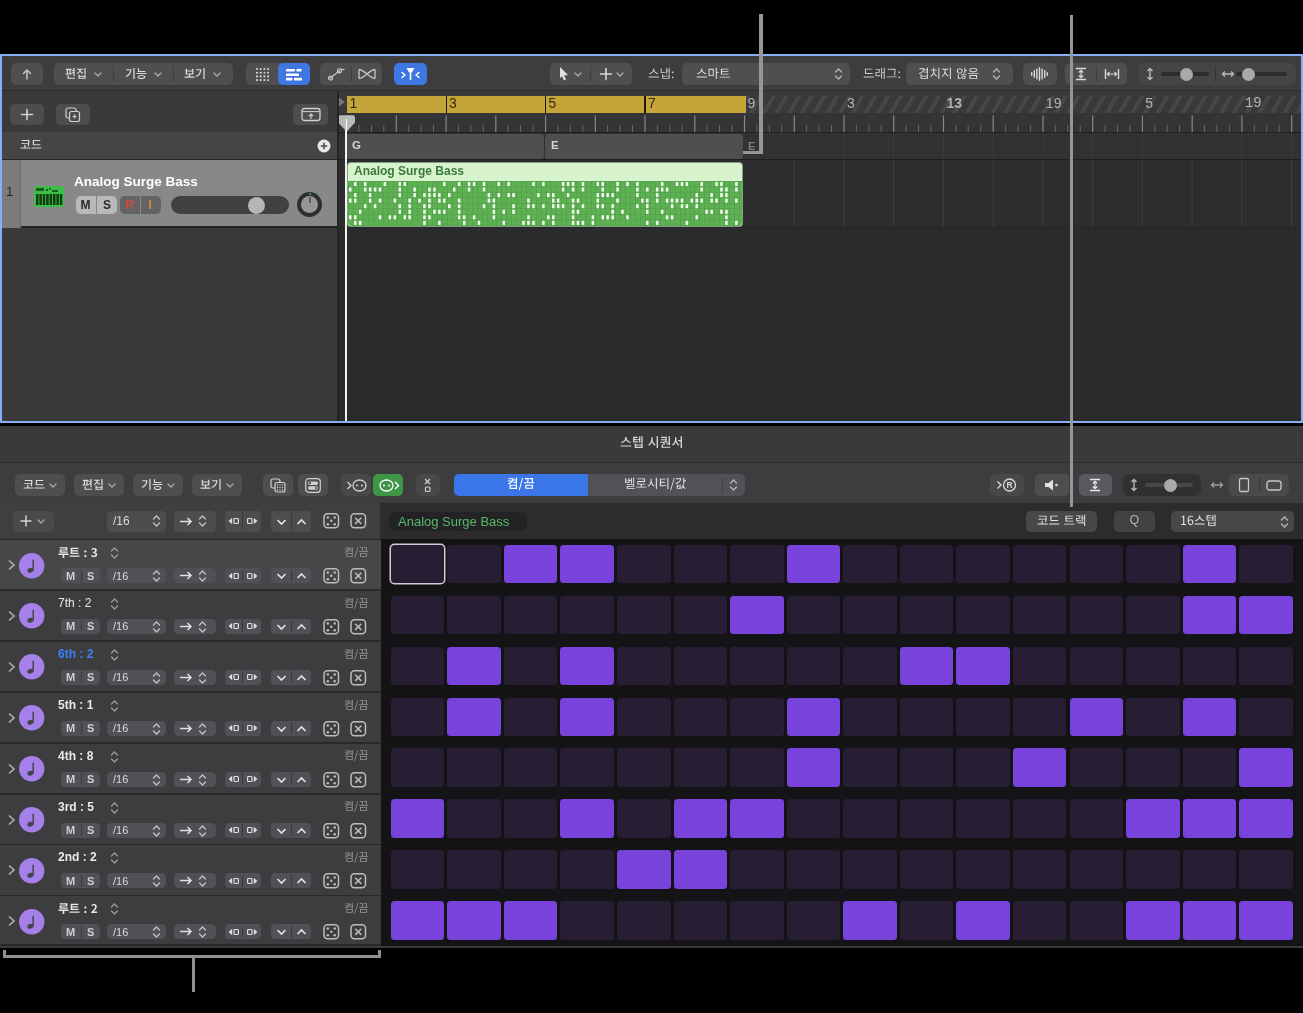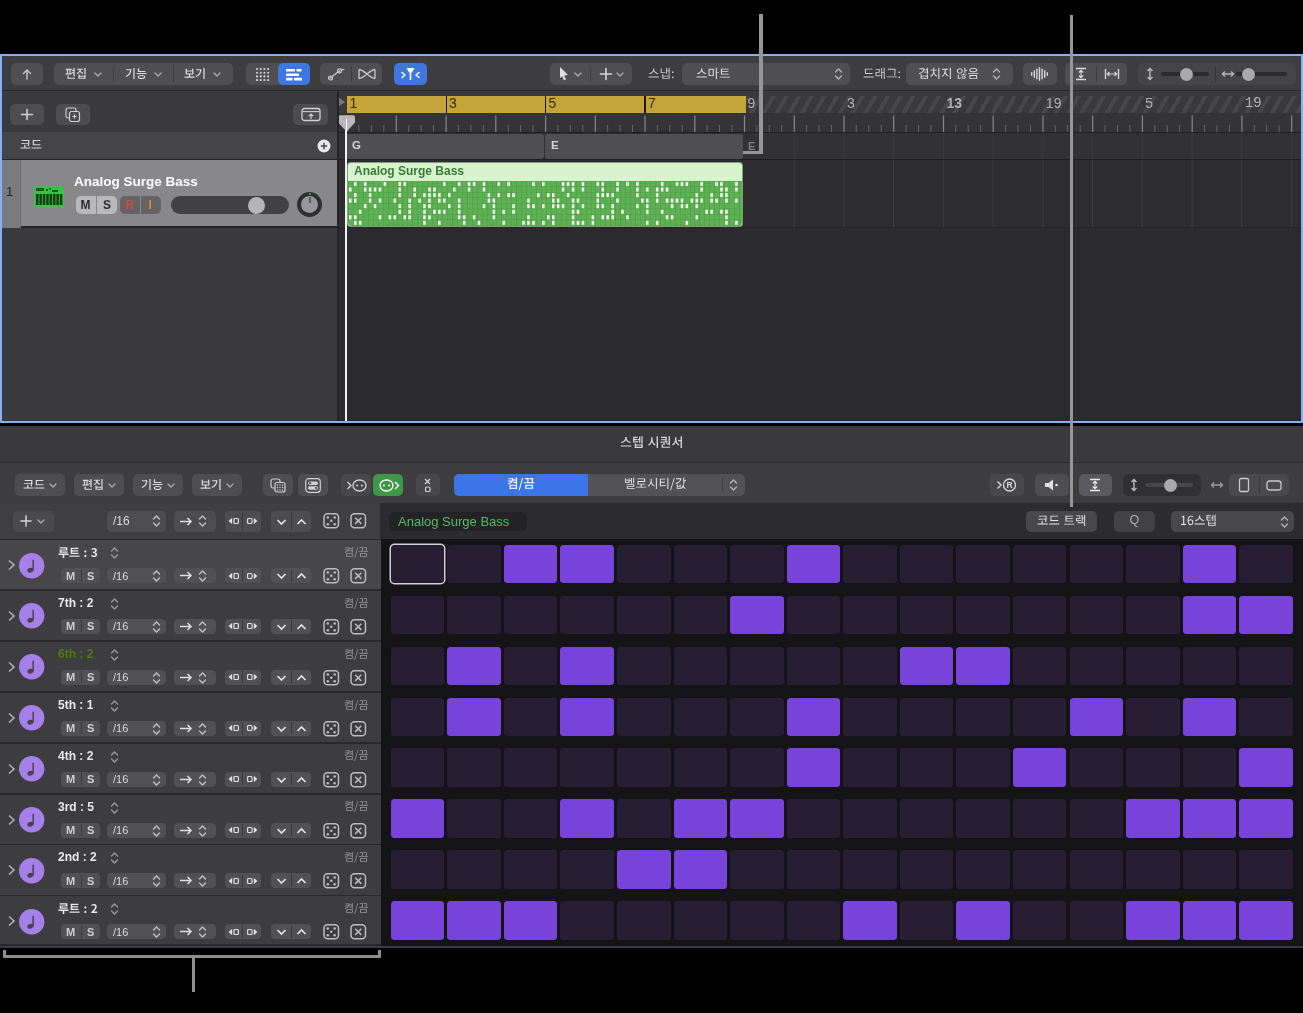--- a/index.html
+++ b/index.html
@@ -866,21 +866,21 @@
 <div style="position:absolute;left:0px;top:944.2px;width:381px;height:1.5px;background:#29292b"></div>
 <div style="position:absolute;left:0px;top:589.4px;width:381px;height:1.5px;background:#29292b"></div>
 <svg style="position:absolute;left:6.5px;top:609.9px;" width="9" height="12" viewBox="0 0 9 12">
     <path d="M2 1.5 L7 6 L2 10.5" stroke="#b0b0b2" stroke-width="1.6" fill="none"></path>
   </svg>
 <svg style="position:absolute;left:19px;top:603.4px;" width="26" height="26" viewBox="0 0 26 26">
     <circle cx="12.7" cy="12.7" r="12.7" fill="#a580e8"></circle>
     <ellipse cx="11.4" cy="17.2" rx="3.1" ry="2.3" fill="#44444e" transform="rotate(-18 11.4 17.2)"></ellipse>
     <path d="M14.2 17.2 V6.8" stroke="#44444e" stroke-width="1.5" fill="none"></path>
   </svg>
-<div style="position:absolute;left:58px;top:596.9px;font-size:12px;color:#e8e8e8;font-weight:700;line-height:1.1;white-space:nowrap;">7th : 2</div>
+<div style="position:absolute;left:58px;top:596.9px;font-size:12px;color:#e8e8e8;font-weight:400;line-height:1.1;white-space:nowrap;">7th : 2</div>
 <div style="position:absolute;left:110px;top:597.9px;line-height:0"><svg width="9" height="12" viewBox="0 0 9 12">
       <path d="M1.5 4 L4.5 1 L7.5 4" stroke="#9a9a9c" stroke-width="1.4" fill="none" stroke-linecap="round"></path>
       <path d="M1.5 8 L4.5 11 L7.5 8" stroke="#9a9a9c" stroke-width="1.4" fill="none" stroke-linecap="round"></path>
     </svg></div>
 <div style="position:absolute;left:343.5px;top:595.7px;line-height:0"><svg width="25" height="14" viewBox="0 0 25 14" style="overflow:visible" fill="#98989a">
       <path transform="translate(0.0,11) scale(0.011000,-0.011000)" d="M488.2 675.8H730.2V607.6H488.2ZM478.8 490.0H723.3V421.4H478.8ZM430.3 774.9H516.5Q516.5 660.1 472.7 566.7Q428.9 473.4 338.4 404.0Q248.0 334.7 107.2 291.3L73.9 357.8Q199.1 395.0 277.4 451.7Q355.7 508.4 393.0 582.2Q430.3 655.9 430.3 743.0ZM114.3 774.9H479.3V707.1H114.3ZM429.0 610.7V552.3L83.0 525.9L69.3 593.8ZM710.5 826.3H793.8V294.4H710.5ZM210.5 255.8H793.8V-65.9H210.5ZM712.3 189.3H292.1V1.6H712.3Z"></path>
       <path transform="translate(10.1,11) scale(0.011000,-0.011000)" d="M11.3 -178.7 311.0 794.1H376.6L77.9 -178.7Z"></path>
       <path transform="translate(14.4,11) scale(0.011000,-0.011000)" d="M49.6 457.5H869.4V389.3H49.6ZM150.7 261.6H766.5V-63.3H150.7ZM685.4 195.2H231.8V4.1H685.4ZM125.6 786.8H365.2V718.9H125.6ZM337.9 786.8H418.6V758.9Q418.6 717.2 413.5 633.7Q408.5 550.2 376.3 430.9L294.8 440.9Q316.3 519.1 325.4 580.2Q334.5 641.4 336.2 686.1Q337.9 730.8 337.9 758.9ZM479.7 786.8H723.2V718.9H479.7ZM686.8 786.8H767.6V749.0Q767.6 703.3 763.2 622.1Q758.8 541.0 730.9 426.5L650.5 437.4Q678.1 550.0 682.5 626.9Q686.8 703.8 686.8 749.0Z"></path>
     </svg></div>
 <div style="position:absolute;left:61px;top:618.9px;width:39.4px;height:15px;background:#515155;border-radius:4px"></div>
@@ -934,21 +934,21 @@
 <div style="position:absolute;left:0px;top:944.2px;width:381px;height:1.5px;background:#29292b"></div>
 <div style="position:absolute;left:0px;top:640.3px;width:381px;height:1.5px;background:#29292b"></div>
 <svg style="position:absolute;left:6.5px;top:660.8px;" width="9" height="12" viewBox="0 0 9 12">
     <path d="M2 1.5 L7 6 L2 10.5" stroke="#b0b0b2" stroke-width="1.6" fill="none"></path>
   </svg>
 <svg style="position:absolute;left:19px;top:654.3px;" width="26" height="26" viewBox="0 0 26 26">
     <circle cx="12.7" cy="12.7" r="12.7" fill="#a580e8"></circle>
     <ellipse cx="11.4" cy="17.2" rx="3.1" ry="2.3" fill="#44444e" transform="rotate(-18 11.4 17.2)"></ellipse>
     <path d="M14.2 17.2 V6.8" stroke="#44444e" stroke-width="1.5" fill="none"></path>
   </svg>
-<div style="position:absolute;left:58px;top:647.8px;font-size:12px;color:#4d7c0f;font-weight:700;line-height:1.1;white-space:nowrap;">6th : 2</div>
+<div style="position:absolute;left:58px;top:647.8px;font-size:12px;color:#3b82f6;font-weight:700;line-height:1.1;white-space:nowrap;">6th : 2</div>
 <div style="position:absolute;left:110px;top:648.8px;line-height:0"><svg width="9" height="12" viewBox="0 0 9 12">
       <path d="M1.5 4 L4.5 1 L7.5 4" stroke="#9a9a9c" stroke-width="1.4" fill="none" stroke-linecap="round"></path>
       <path d="M1.5 8 L4.5 11 L7.5 8" stroke="#9a9a9c" stroke-width="1.4" fill="none" stroke-linecap="round"></path>
     </svg></div>
 <div style="position:absolute;left:343.5px;top:646.6px;line-height:0"><svg width="25" height="14" viewBox="0 0 25 14" style="overflow:visible" fill="#98989a">
       <path transform="translate(0.0,11) scale(0.011000,-0.011000)" d="M488.2 675.8H730.2V607.6H488.2ZM478.8 490.0H723.3V421.4H478.8ZM430.3 774.9H516.5Q516.5 660.1 472.7 566.7Q428.9 473.4 338.4 404.0Q248.0 334.7 107.2 291.3L73.9 357.8Q199.1 395.0 277.4 451.7Q355.7 508.4 393.0 582.2Q430.3 655.9 430.3 743.0ZM114.3 774.9H479.3V707.1H114.3ZM429.0 610.7V552.3L83.0 525.9L69.3 593.8ZM710.5 826.3H793.8V294.4H710.5ZM210.5 255.8H793.8V-65.9H210.5ZM712.3 189.3H292.1V1.6H712.3Z"></path>
       <path transform="translate(10.1,11) scale(0.011000,-0.011000)" d="M11.3 -178.7 311.0 794.1H376.6L77.9 -178.7Z"></path>
       <path transform="translate(14.4,11) scale(0.011000,-0.011000)" d="M49.6 457.5H869.4V389.3H49.6ZM150.7 261.6H766.5V-63.3H150.7ZM685.4 195.2H231.8V4.1H685.4ZM125.6 786.8H365.2V718.9H125.6ZM337.9 786.8H418.6V758.9Q418.6 717.2 413.5 633.7Q408.5 550.2 376.3 430.9L294.8 440.9Q316.3 519.1 325.4 580.2Q334.5 641.4 336.2 686.1Q337.9 730.8 337.9 758.9ZM479.7 786.8H723.2V718.9H479.7ZM686.8 786.8H767.6V749.0Q767.6 703.3 763.2 622.1Q758.8 541.0 730.9 426.5L650.5 437.4Q678.1 550.0 682.5 626.9Q686.8 703.8 686.8 749.0Z"></path>
     </svg></div>
 <div style="position:absolute;left:61px;top:669.8px;width:39.4px;height:15px;background:#515155;border-radius:4px"></div>
@@ -1070,21 +1070,21 @@
 <div style="position:absolute;left:0px;top:944.2px;width:381px;height:1.5px;background:#29292b"></div>
 <div style="position:absolute;left:0px;top:742.1px;width:381px;height:1.5px;background:#29292b"></div>
 <svg style="position:absolute;left:6.5px;top:762.6px;" width="9" height="12" viewBox="0 0 9 12">
     <path d="M2 1.5 L7 6 L2 10.5" stroke="#b0b0b2" stroke-width="1.6" fill="none"></path>
   </svg>
 <svg style="position:absolute;left:19px;top:756.1px;" width="26" height="26" viewBox="0 0 26 26">
     <circle cx="12.7" cy="12.7" r="12.7" fill="#a580e8"></circle>
     <ellipse cx="11.4" cy="17.2" rx="3.1" ry="2.3" fill="#44444e" transform="rotate(-18 11.4 17.2)"></ellipse>
     <path d="M14.2 17.2 V6.8" stroke="#44444e" stroke-width="1.5" fill="none"></path>
   </svg>
-<div style="position:absolute;left:58px;top:749.6px;font-size:12px;color:#e8e8e8;font-weight:700;line-height:1.1;white-space:nowrap;">4th : 2</div>
+<div style="position:absolute;left:58px;top:749.6px;font-size:12px;color:#e8e8e8;font-weight:700;line-height:1.1;white-space:nowrap;">4th : 8</div>
 <div style="position:absolute;left:110px;top:750.6px;line-height:0"><svg width="9" height="12" viewBox="0 0 9 12">
       <path d="M1.5 4 L4.5 1 L7.5 4" stroke="#9a9a9c" stroke-width="1.4" fill="none" stroke-linecap="round"></path>
       <path d="M1.5 8 L4.5 11 L7.5 8" stroke="#9a9a9c" stroke-width="1.4" fill="none" stroke-linecap="round"></path>
     </svg></div>
 <div style="position:absolute;left:343.5px;top:748.4px;line-height:0"><svg width="25" height="14" viewBox="0 0 25 14" style="overflow:visible" fill="#98989a">
       <path transform="translate(0.0,11) scale(0.011000,-0.011000)" d="M488.2 675.8H730.2V607.6H488.2ZM478.8 490.0H723.3V421.4H478.8ZM430.3 774.9H516.5Q516.5 660.1 472.7 566.7Q428.9 473.4 338.4 404.0Q248.0 334.7 107.2 291.3L73.9 357.8Q199.1 395.0 277.4 451.7Q355.7 508.4 393.0 582.2Q430.3 655.9 430.3 743.0ZM114.3 774.9H479.3V707.1H114.3ZM429.0 610.7V552.3L83.0 525.9L69.3 593.8ZM710.5 826.3H793.8V294.4H710.5ZM210.5 255.8H793.8V-65.9H210.5ZM712.3 189.3H292.1V1.6H712.3Z"></path>
       <path transform="translate(10.1,11) scale(0.011000,-0.011000)" d="M11.3 -178.7 311.0 794.1H376.6L77.9 -178.7Z"></path>
       <path transform="translate(14.4,11) scale(0.011000,-0.011000)" d="M49.6 457.5H869.4V389.3H49.6ZM150.7 261.6H766.5V-63.3H150.7ZM685.4 195.2H231.8V4.1H685.4ZM125.6 786.8H365.2V718.9H125.6ZM337.9 786.8H418.6V758.9Q418.6 717.2 413.5 633.7Q408.5 550.2 376.3 430.9L294.8 440.9Q316.3 519.1 325.4 580.2Q334.5 641.4 336.2 686.1Q337.9 730.8 337.9 758.9ZM479.7 786.8H723.2V718.9H479.7ZM686.8 786.8H767.6V749.0Q767.6 703.3 763.2 622.1Q758.8 541.0 730.9 426.5L650.5 437.4Q678.1 550.0 682.5 626.9Q686.8 703.8 686.8 749.0Z"></path>
     </svg></div>
 <div style="position:absolute;left:61px;top:771.6px;width:39.4px;height:15px;background:#515155;border-radius:4px"></div>

